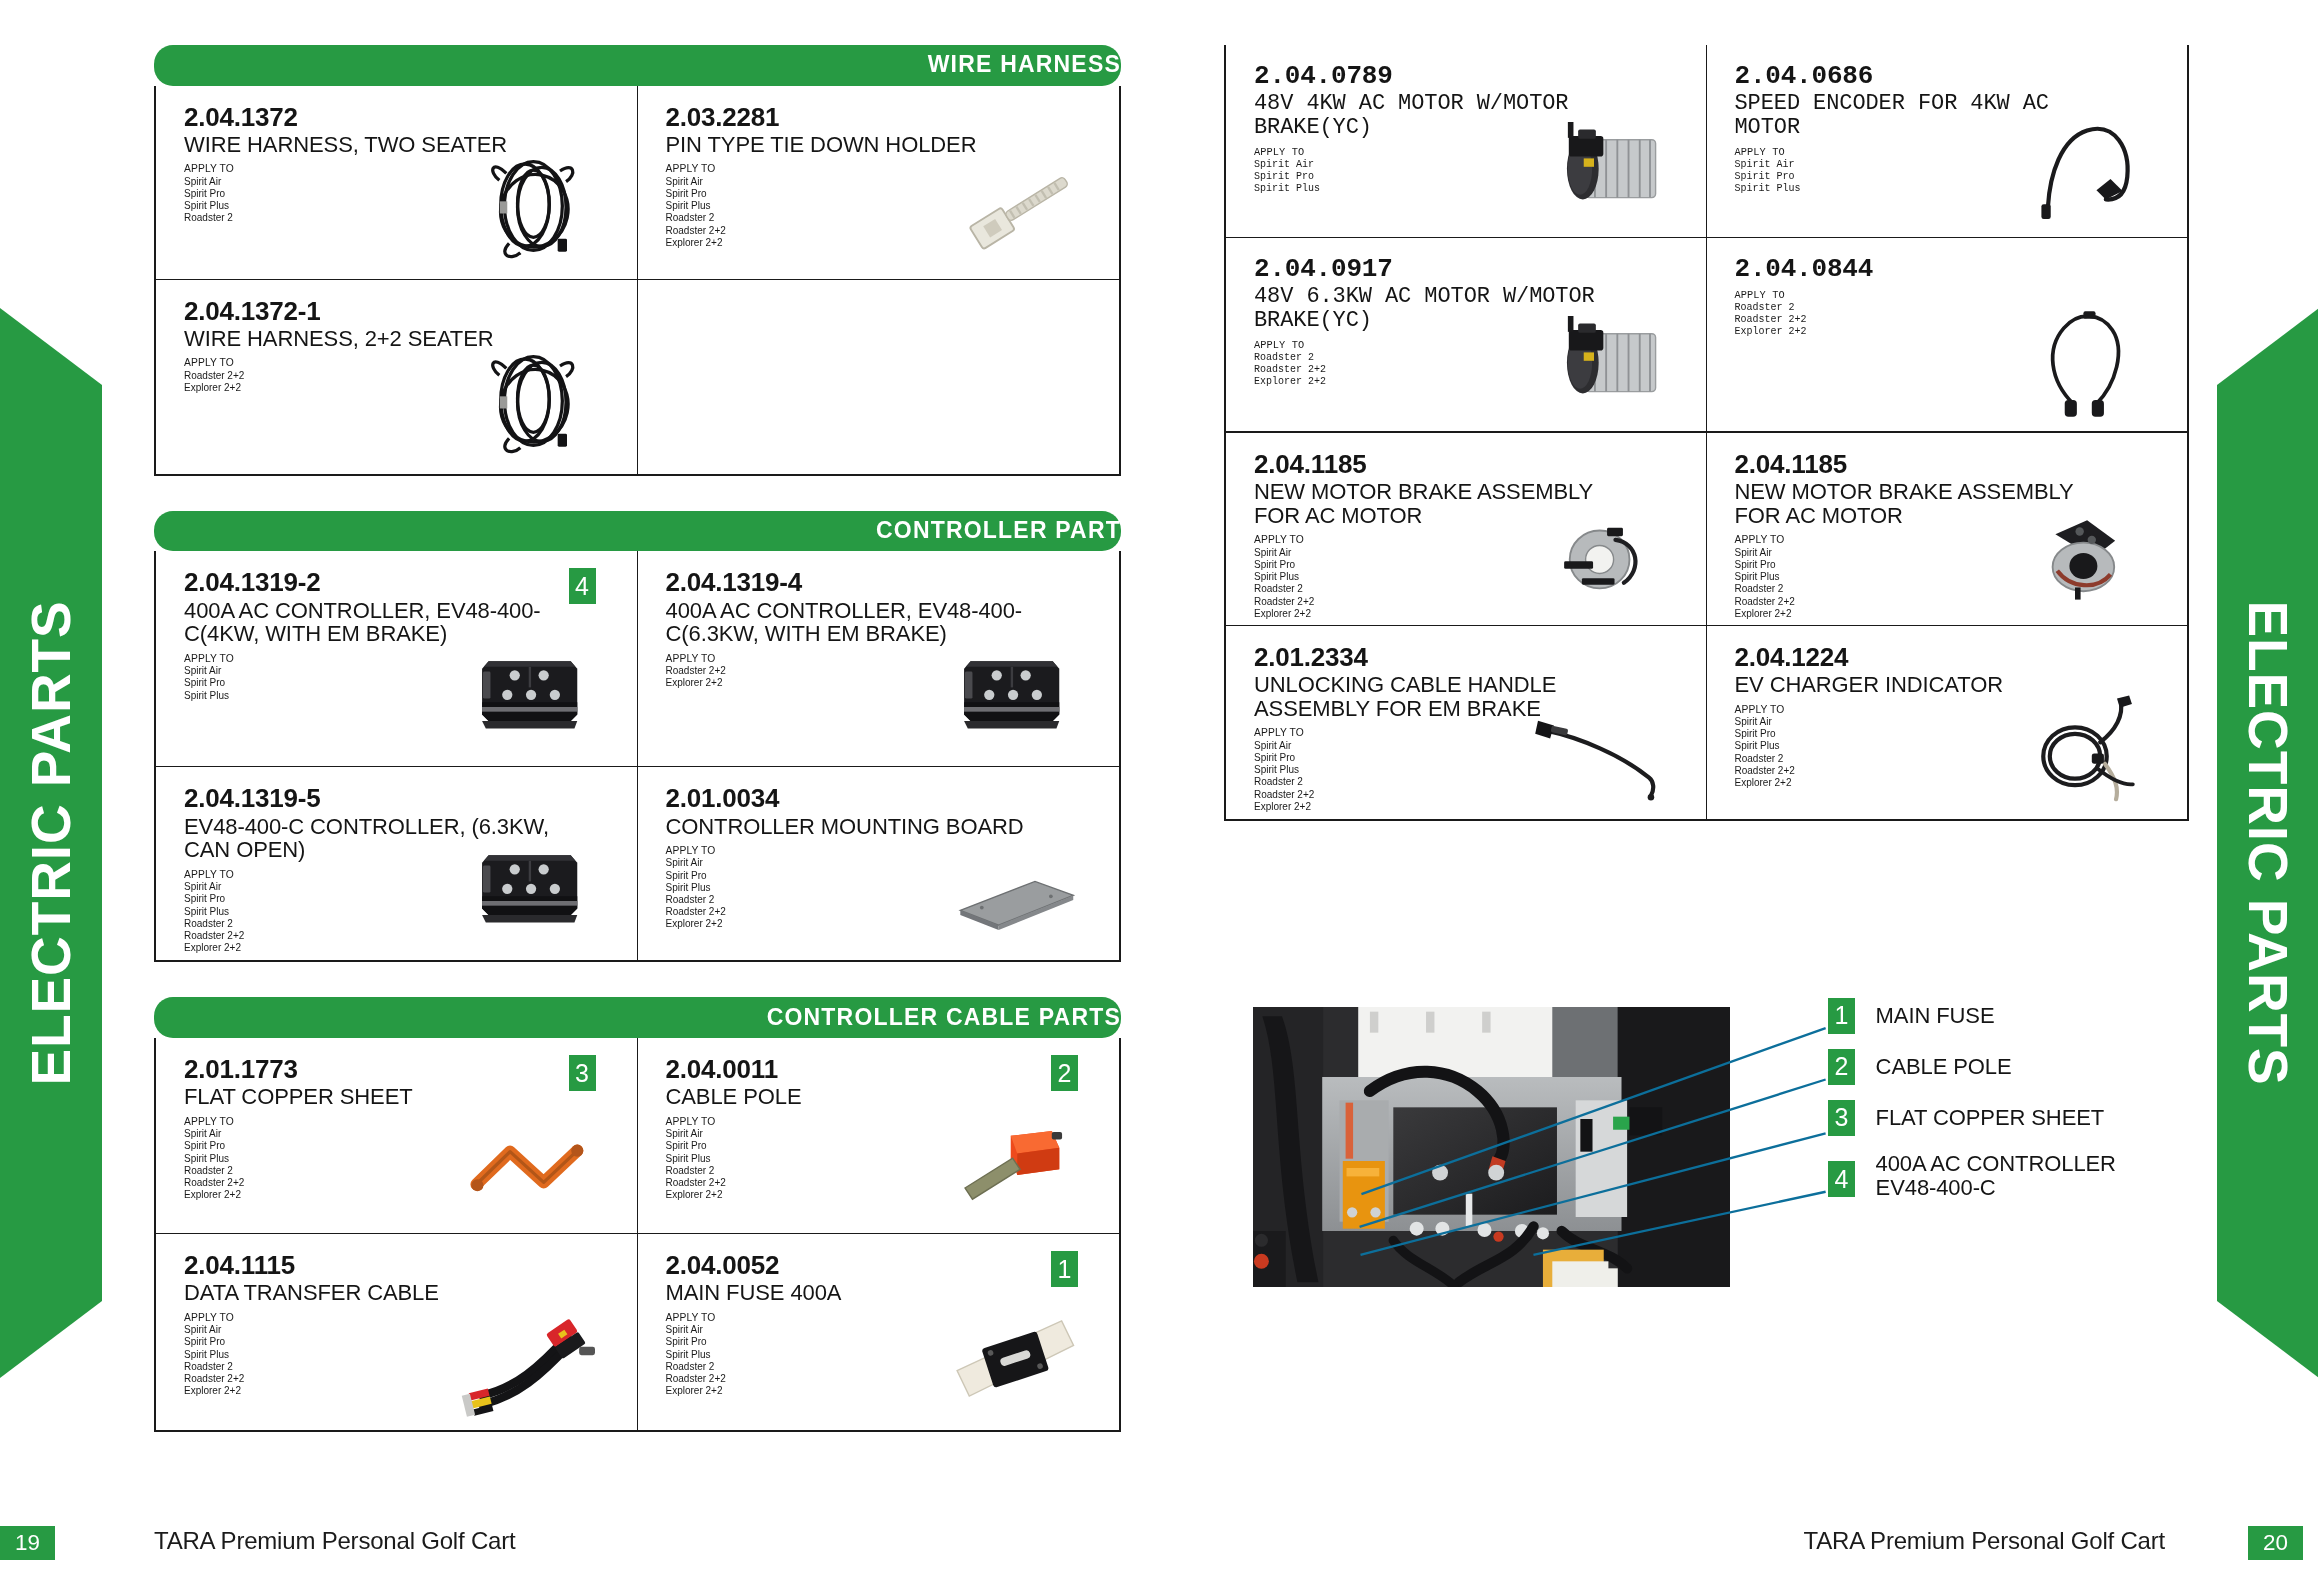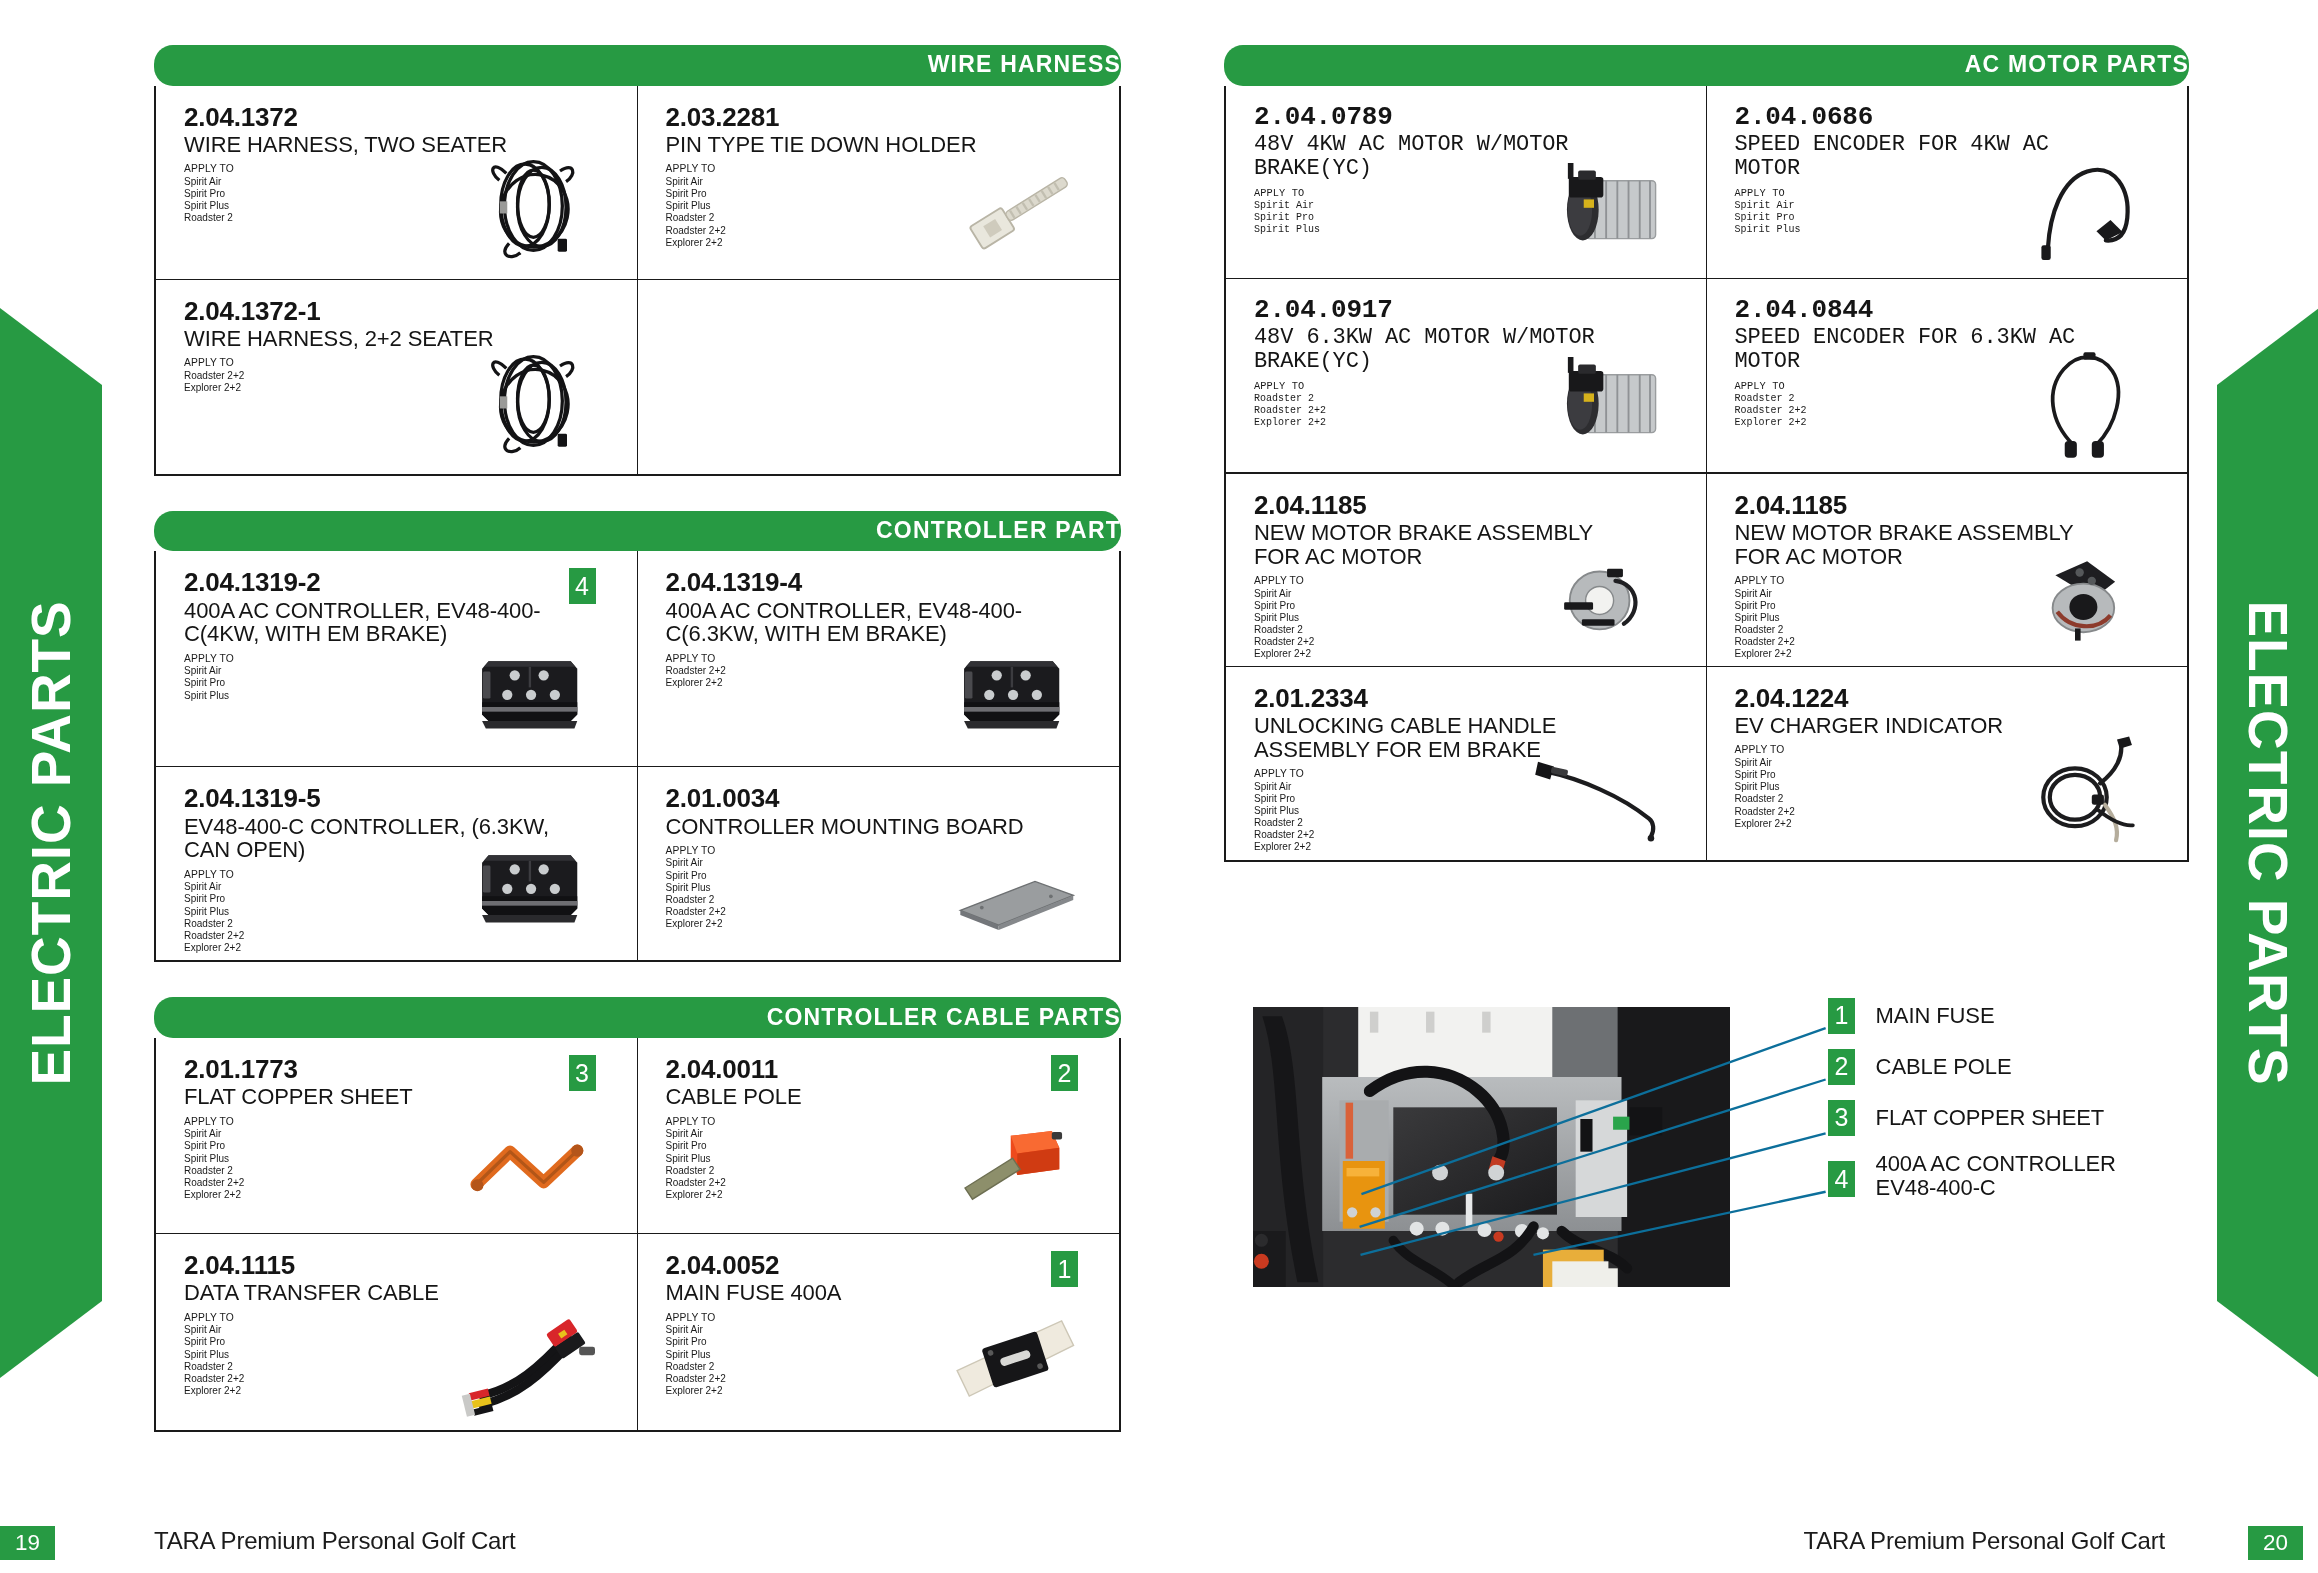--- a/index.html
+++ b/index.html
@@ -501,21 +501,20 @@
    </g>
               </svg>
             </div>
           </div>
         </div>
       </div>
     </div>
 
   <div class="col col-right" id="col-right">
       <div class="section">
-        <div class="section-header">AC MOTOR PARTS</div>
         <div class="grid rows-motor">
           <div class="cell">
             <div class="part-no">2.04.0789</div>
             <div class="part-name">48V 4KW AC MOTOR W/MOTOR BRAKE(YC)</div>
             <div class="apply-head">APPLY TO</div>
             <div class="apply-list">
               <div>Spirit Air</div>
               <div>Spirit Pro</div>
               <div>Spirit Plus</div>
             </div>
@@ -580,21 +579,20 @@
      <ellipse cx="120" cy="140" rx="26" ry="56" fill="#3c3c40"></ellipse>
      <rect x="96" y="70" width="74" height="44" rx="6" fill="#18181a"></rect>
      <rect x="116" y="56" width="38" height="20" rx="4" fill="#2a2a2d"></rect>
      <rect x="128" y="118" width="22" height="18" fill="#d6b21c"></rect>
      <rect x="94" y="40" width="12" height="34" fill="#1a1a1c"></rect>
               </svg>
             </div>
           </div>
           <div class="cell">
             <div class="part-no">2.04.0844</div>
-            <div class="part-name">SPEED ENCODER FOR 6.3KW AC MOTOR</div>
             <div class="apply-head">APPLY TO</div>
             <div class="apply-list">
               <div>Roadster 2</div>
               <div>Roadster 2+2</div>
               <div>Explorer 2+2</div>
             </div>
             <div class="thumb">
               <svg viewBox="0 0 330 260">
      <path d="M146 228 C 96 178, 88 110, 126 66 C 158 28, 206 34, 230 70 C 258 112, 238 186, 196 228" stroke="#1a1a1c" stroke-width="8" fill="none" stroke-linecap="round"></path>
      <rect x="128" y="220" width="26" height="36" rx="8" fill="#19191b"></rect>

